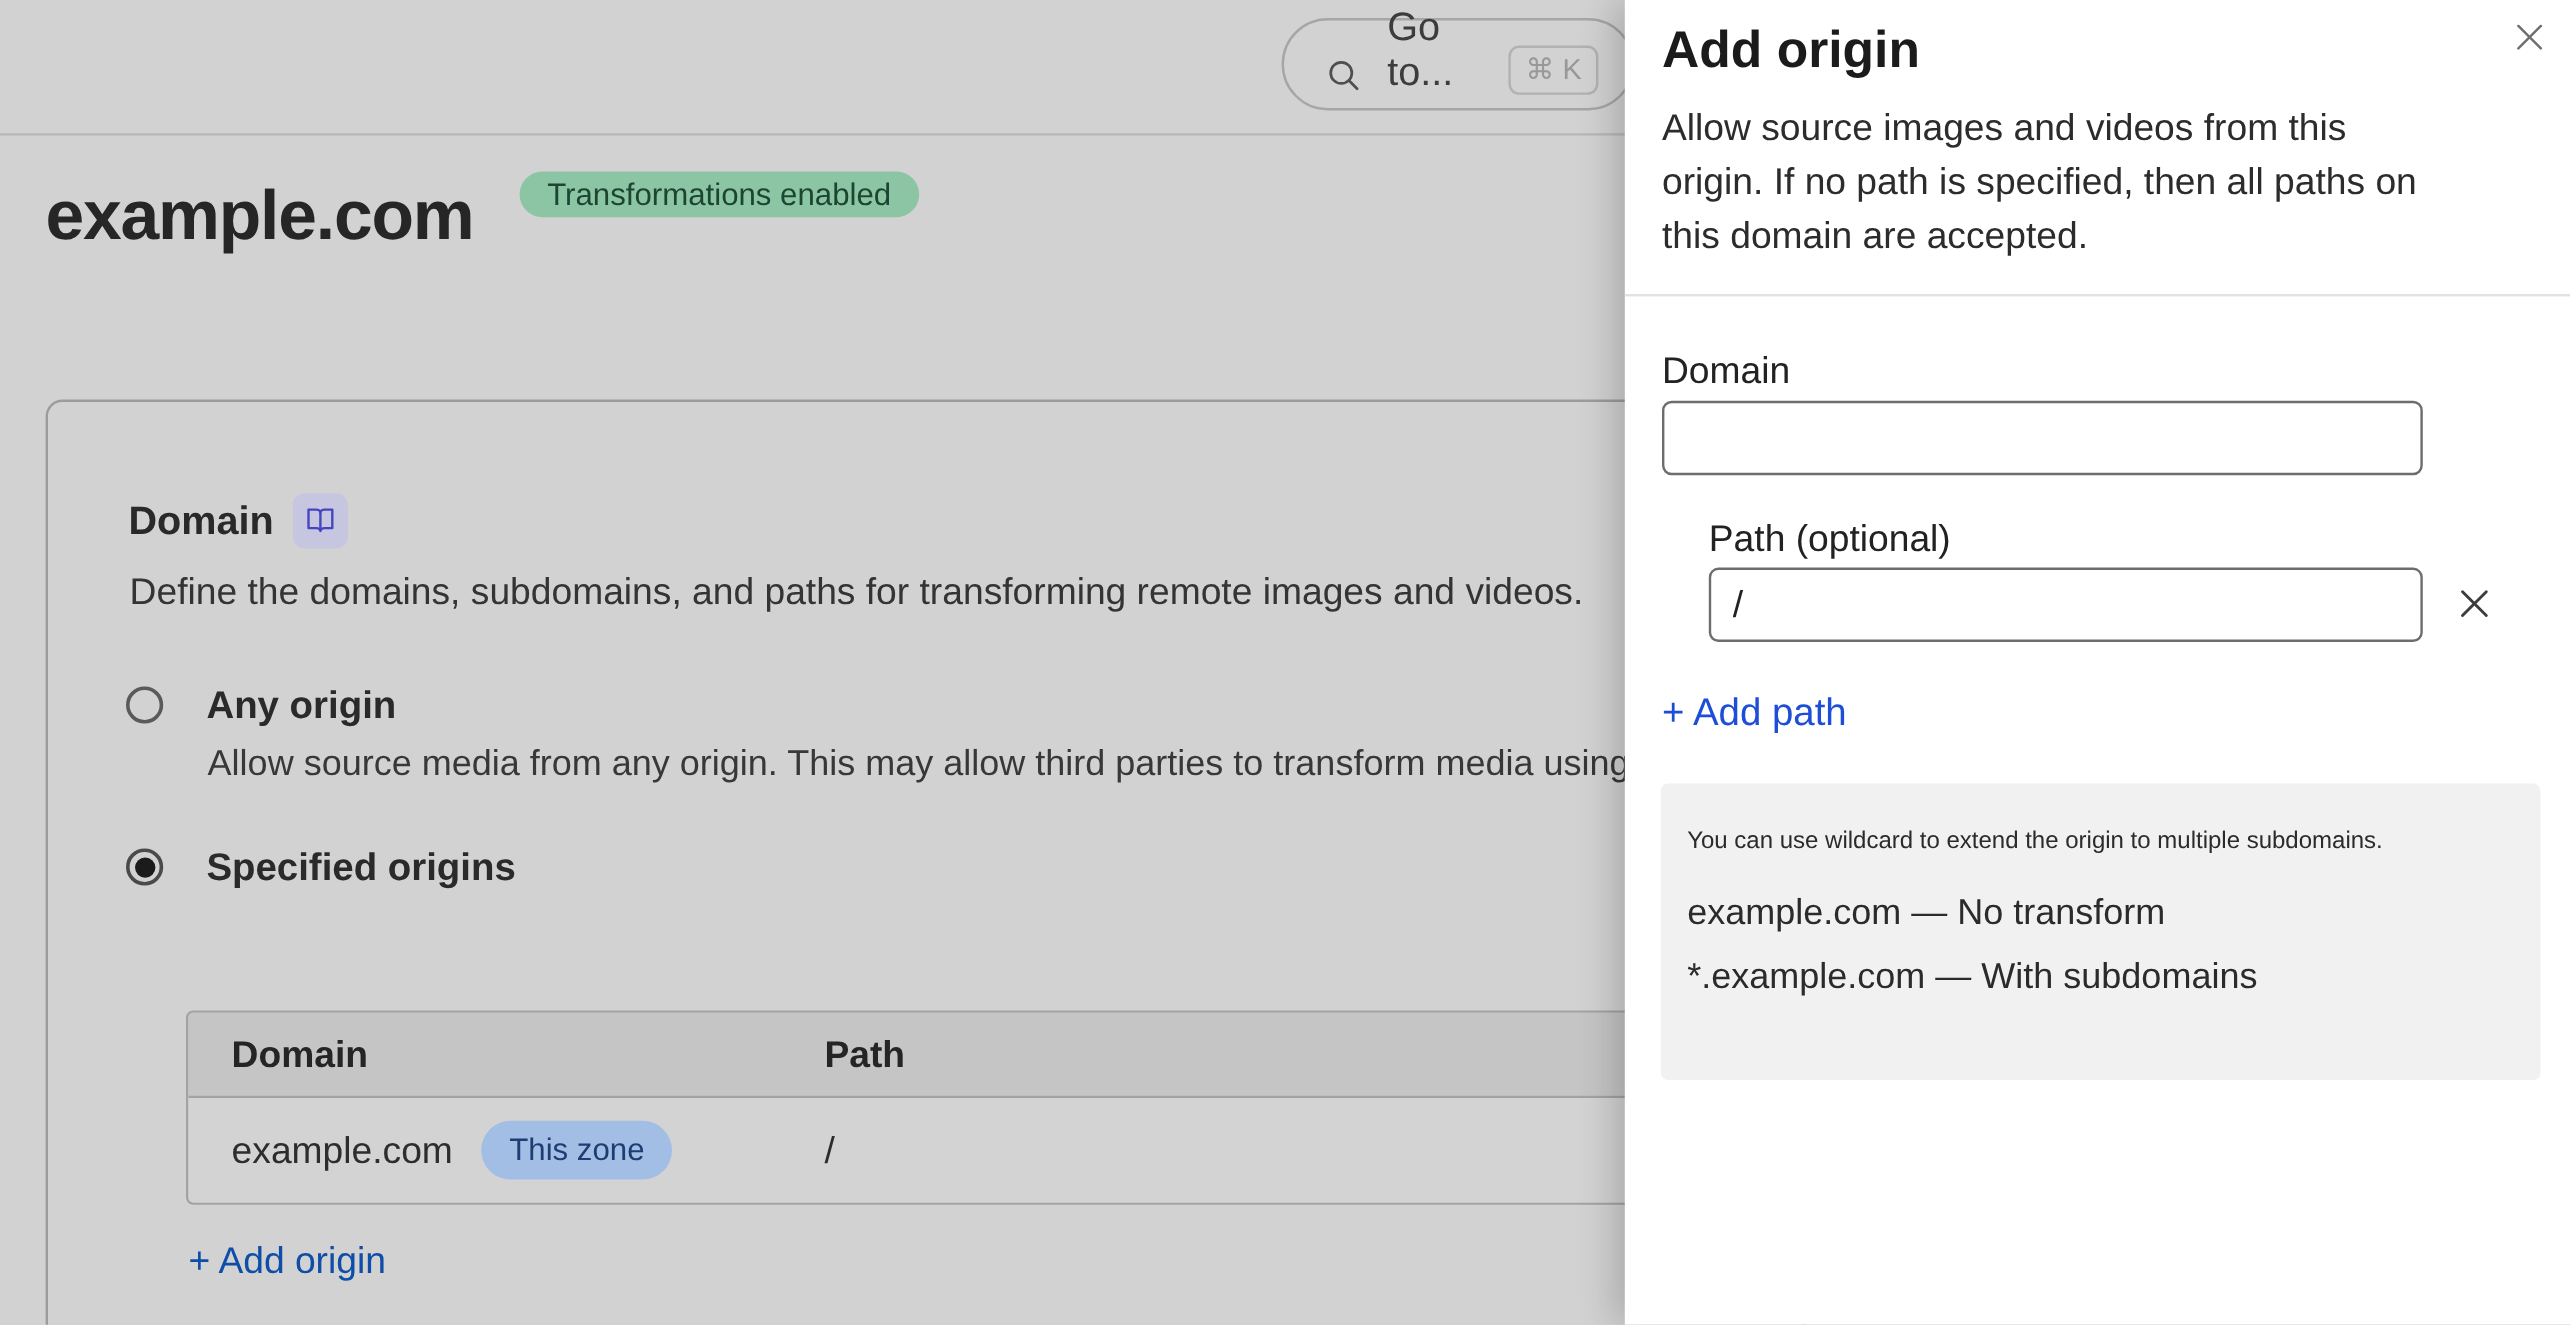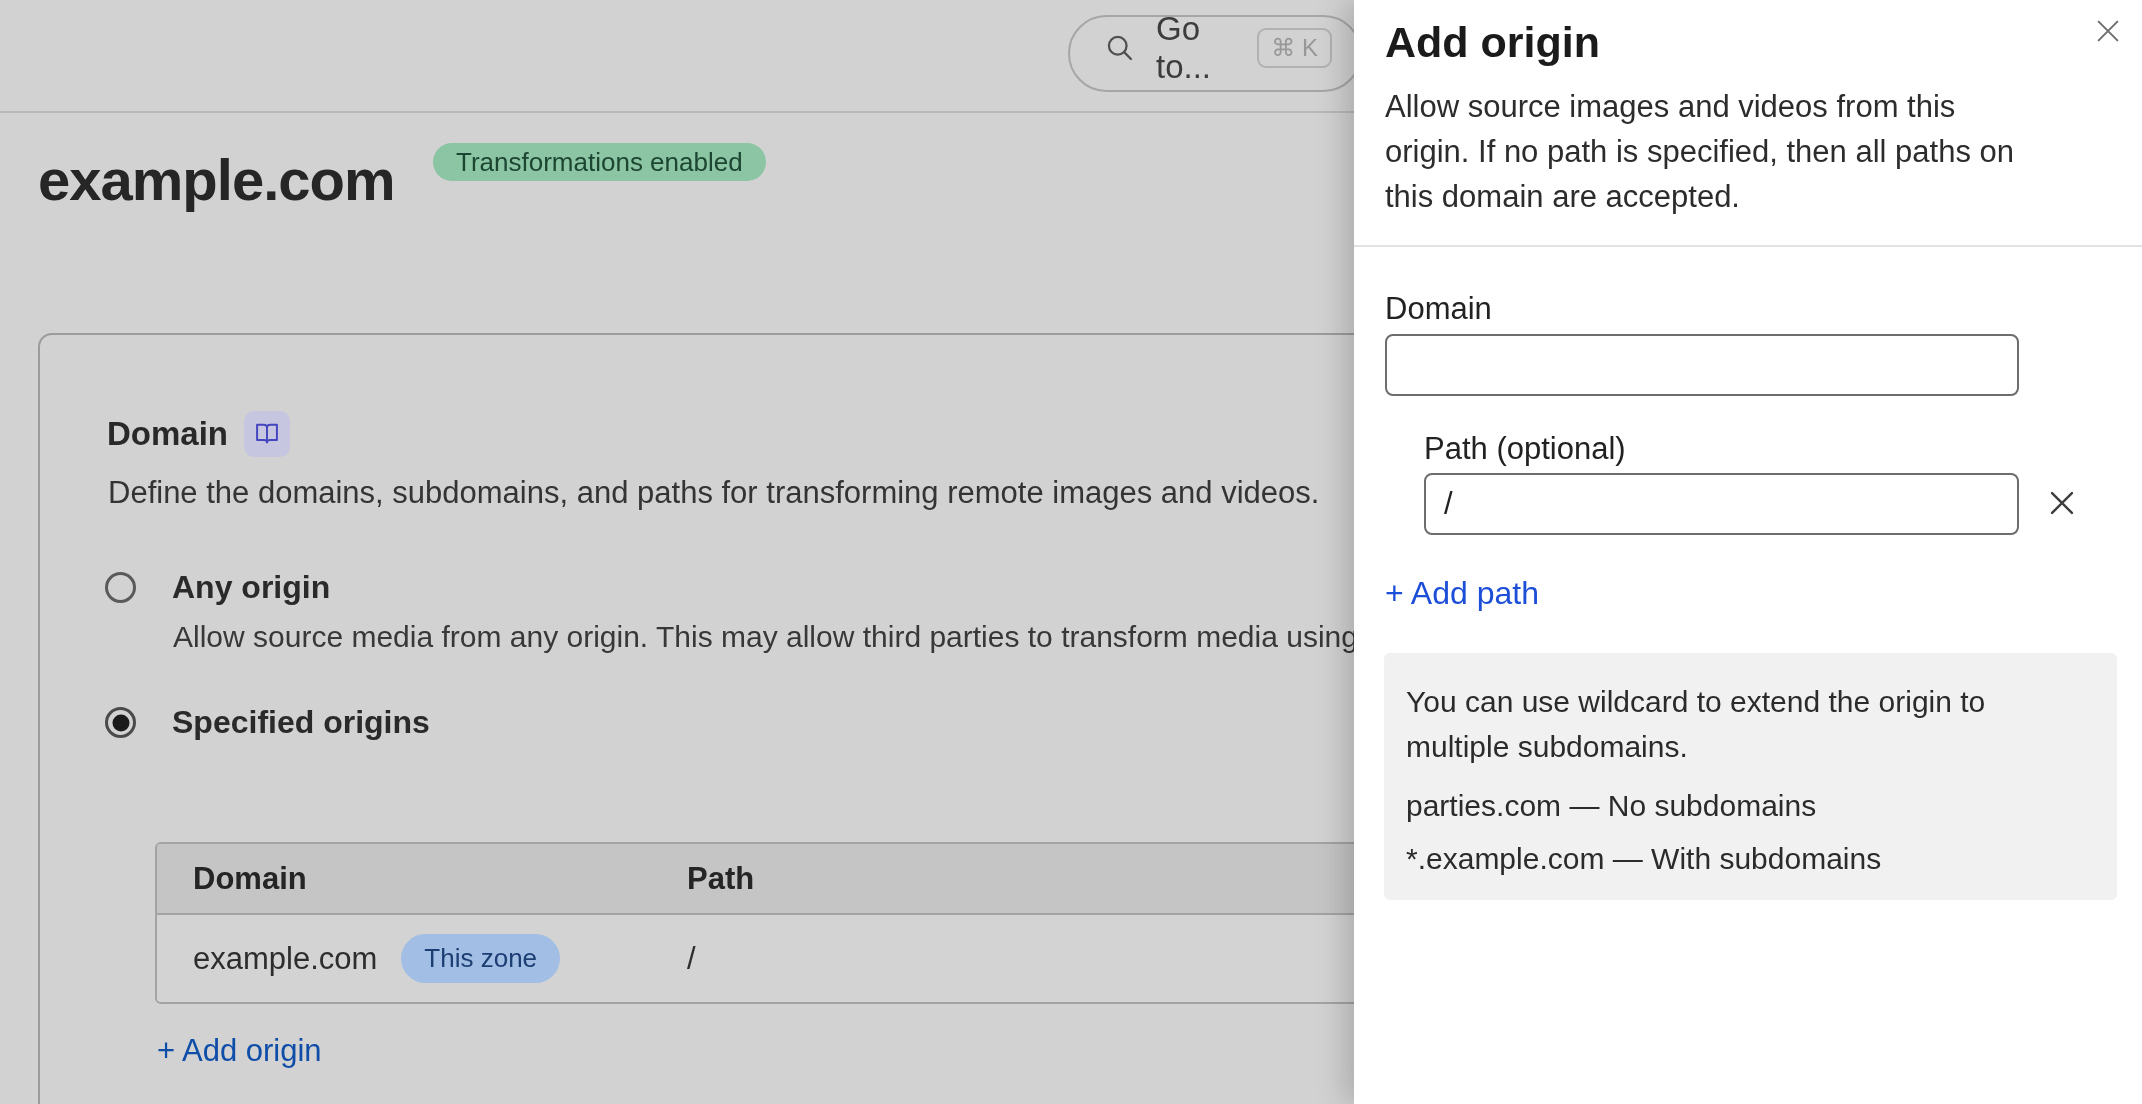--- a/index.html
+++ b/index.html
@@ -6,21 +6,21 @@
   html,body { width:2142px; height:1104px; overflow:hidden; }
   body { font-family:"Liberation Sans", sans-serif; background:#d2d2d2; position:relative; }
 
   
   .main { position:absolute; inset:0; background:#d2d2d2; }
 
   .topbar { position:absolute; left:0; top:0; width:100%; height:113px;
             border-bottom:2px solid #b9b9b9; }
   .search-pill { position:absolute; left:1068px; top:15px; width:294px; height:77px;
                  border:2px solid #a6a6a6; border-radius:40px; display:flex;
-                 align-items:center; padding:0 28px 11px 34px; cursor:pointer; }
+                 align-items:flex-end; padding:0 28px 11px 34px; cursor:pointer; }
   .search-pill .mag { width:32px; height:32px; flex:0 0 auto; margin-right:20px; }
   .search-text { font-size:33px; color:#3c3c3c; }
   .kbd { margin-left:auto; border:2px solid #b2b2b2; border-radius:9px;
          padding:4px 12px; font-size:24px; color:#989898; white-space:nowrap; }
 
   .zone-title { position:absolute; left:38px; top:146px; font-size:58px;
                 font-weight:600; color:#262626; letter-spacing:-1px; }
   .badge-green { position:absolute; left:433px; top:143px; height:38px; line-height:38px;
                  padding:0 23px; border-radius:19px; background:#8cc5a4; color:#1c4631;
                  font-size:26px; font-weight:500; }
@@ -78,21 +78,21 @@
                 border-radius:8px; background:#fff; font-size:31px; color:#222;
                 padding:0 18px; outline:none;
                 font-family:"Liberation Sans", sans-serif; }
   .remove-x { position:absolute; left:684px; top:479px; width:48px; height:48px;
               display:flex; align-items:center; justify-content:center;
               background:none; border:none; cursor:pointer; }
   .add-path { position:absolute; left:31px; top:575px; font-size:32px;
               color:#1d4ed8; text-decoration:none; cursor:pointer; }
   .hint-box { position:absolute; left:30px; top:653px; width:733px; height:247px;
               background:#f1f1f1; border-radius:6px; padding:26px 22px 0 22px; }
-  .hint-intro { font-size:30px; line-height:45px; color:#2b2b2b; margin-bottom:14px; }
+  .hint-intro { font-size:20px; line-height:45px; color:#2b2b2b; margin-bottom:14px; }
   .hint-line { font-size:30px; line-height:45px; color:#2b2b2b; margin-bottom:8px; }
 </style>
 </head>
 <body>
 
 <div class="main">
 
   <div class="topbar">
     <div class="search-pill">
       <svg class="mag" viewBox="0 0 24 24">
@@ -170,17 +170,17 @@
   <button class="remove-x">
     <svg width="34" height="34" viewBox="0 0 24 24">
       <path d="M5 5 L19 19 M19 5 L5 19" stroke="#3d3d3d" stroke-width="1.7" stroke-linecap="round"></path>
     </svg>
   </button>
 
   <a class="add-path">+ Add path</a>
 
   <div class="hint-box">
     <p class="hint-intro">You can use wildcard to extend the origin to multiple subdomains.</p>
-    <p class="hint-line">parties.com — No subdomains</p>
+    <p class="hint-line">example.com — No transform</p>
     <p class="hint-line">*.example.com — With subdomains</p>
   </div>
 
 </aside>
 
 </body></html>

